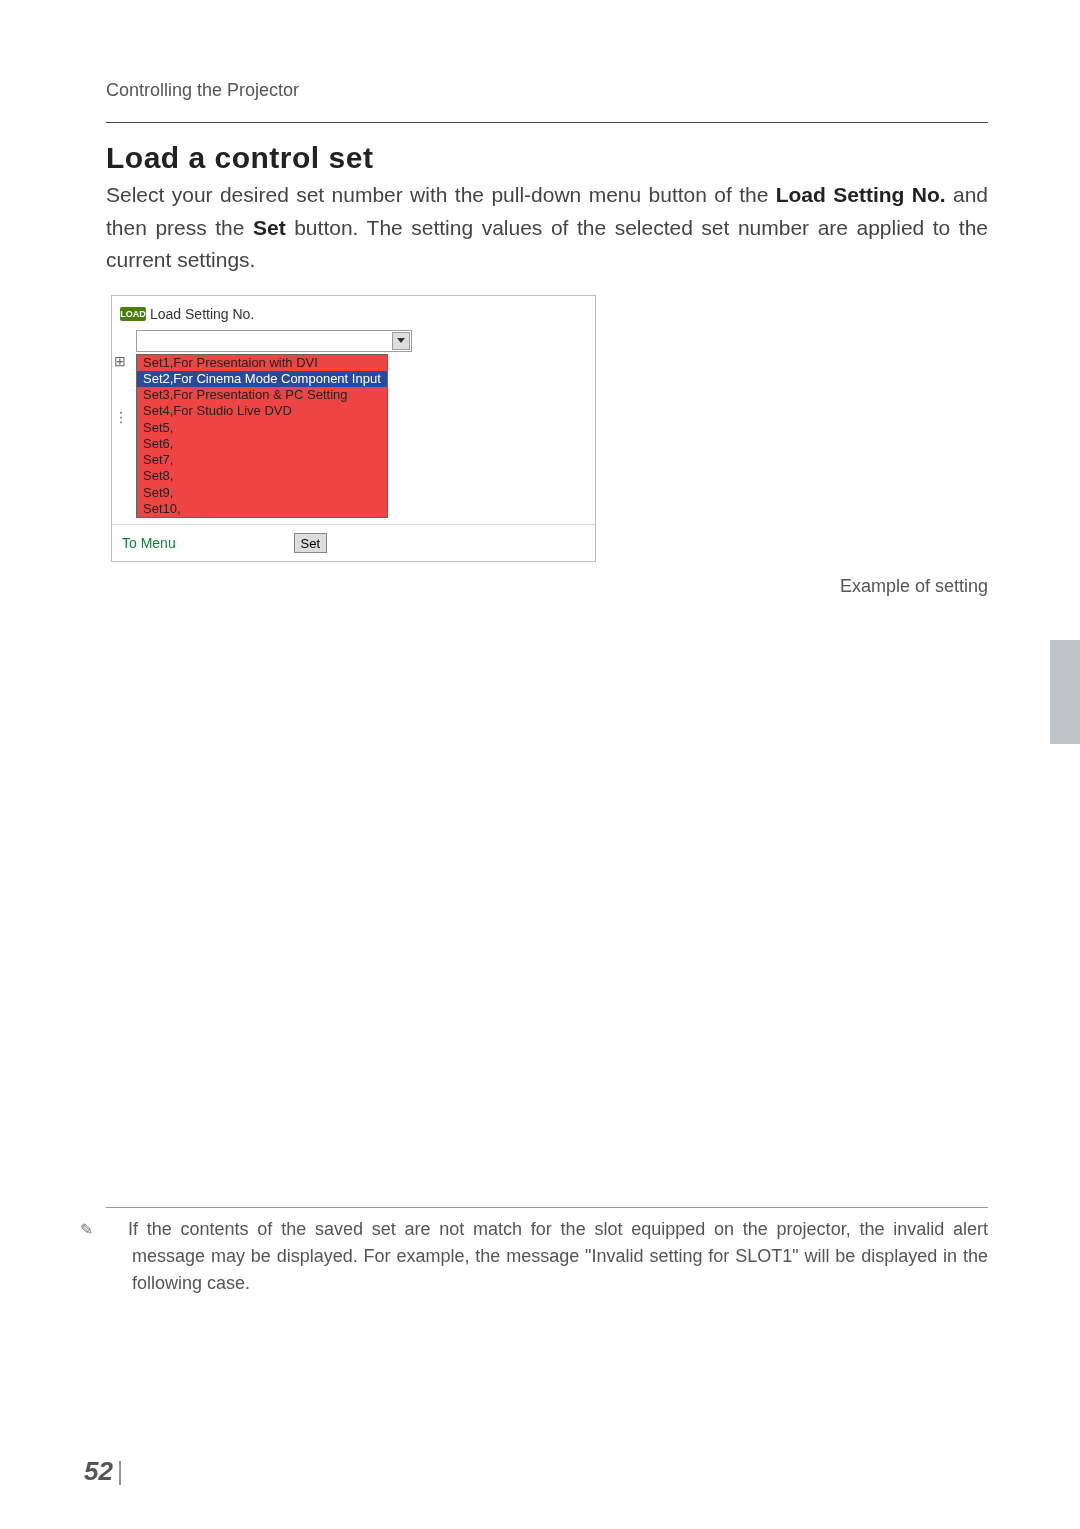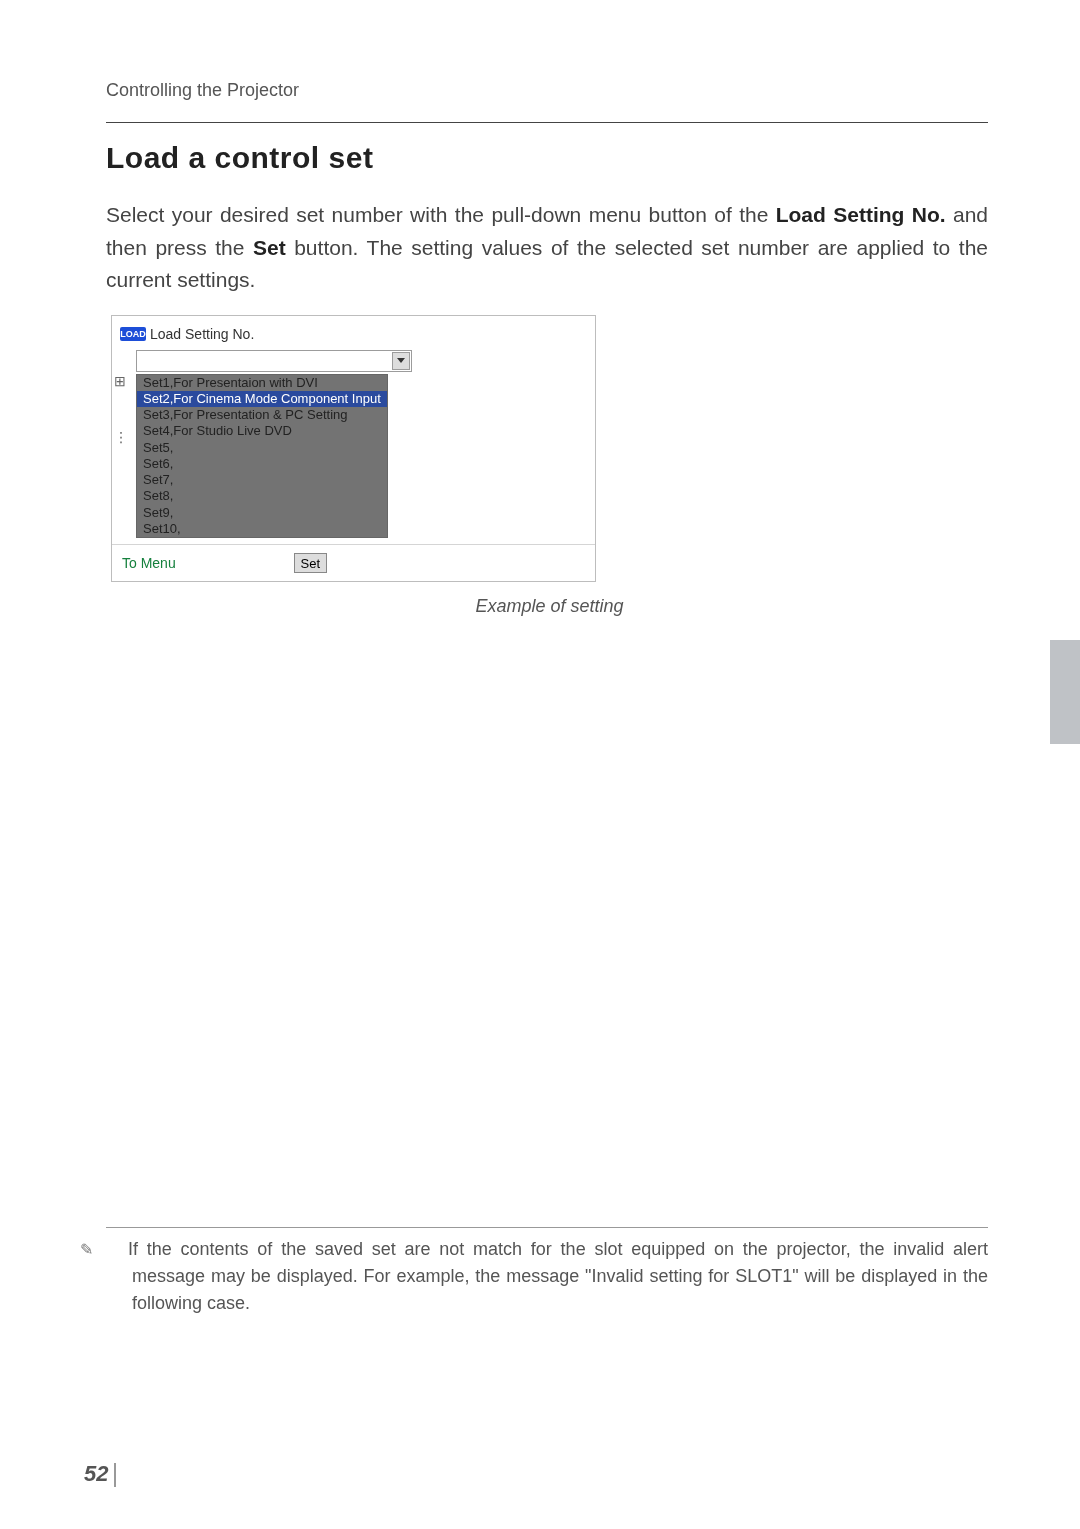--- a/index.html
+++ b/index.html
@@ -1,52 +1,52 @@
 <!DOCTYPE html>
 <html><head>
 <meta charset="utf-8">
 <style>
   * { box-sizing: border-box; margin: 0; padding: 0; }
   html, body { width: 1080px; height: 1529px; background: #fff; font-family: Arial, Helvetica, sans-serif; color: #333; position: relative; }
   .page { padding: 80px 92px 60px 106px; position: relative; height: 100%; }
   .section-name { font-size: 18px; color: #555; margin-bottom: 21px; }
   .hr { border-top: 1.5px solid #444; margin-bottom: 18px; }
-  .h1 { font-size: 30px; font-weight: bold; letter-spacing: 0.5px; margin-bottom: 24px; color: #222; }
+  .h1 { font-size: 30px; font-weight: bold; letter-spacing: 0.5px; margin-bottom: 4px; color: #222; }
   .body { font-size: 21px; line-height: 1.55; color: #444; margin-bottom: 18px; text-align: justify; }
   .body b { font-weight: bold; color: #222; }
   .panel-wrap { margin-left: 5px; margin-bottom: 10px; position: relative; }
   .panel { width: 485px; border: 1px solid #bdbdbd; background: #fff; padding: 3px 0 6px; font-family: Tahoma, Verdana, sans-serif; font-size: 14px; color: #333; }
   .save-row { display: flex; align-items: center; padding: 2px 8px 6px; border-bottom: 1px solid #d5d5d5; }
   .save-icon { width: 18px; height: 16px; position: relative; margin-right: 6px; }
   .save-icon::before { content:""; position:absolute; inset:0; border:1.5px solid #c33; background:#fff; }
   .save-icon::after { content:""; position:absolute; left:4px; top:3px; width:7px; height:6px; background:#c33; }
   .save-title { font-weight: bold; color: #222; font-size: 14px; flex: 0 0 auto; }
   .page-nums { color: #3a63a8; font-size: 13px; margin-left: 60px; letter-spacing: 5px; }
   .load-row { display: flex; align-items: center; padding: 7px 8px 6px; }
-  .load-badge { width: 26px; height: 14px; background:#1d4ed8; color:#fff; font-size:9px; font-weight:bold; display:flex; align-items:center; justify-content:center; border-radius:2px; margin-right:4px; }
+  .load-badge { width: 26px; height: 14px; background:#4d7c0f; color:#fff; font-size:9px; font-weight:bold; display:flex; align-items:center; justify-content:center; border-radius:2px; margin-right:4px; }
   .load-label { font-size: 14px; color:#333; }
   .dropdown-wrap { padding: 2px 8px 2px 24px; position: relative; }
   .dropdown-field { width: 276px; height: 22px; border:1px solid #9c9c9c; position: relative; display:flex; align-items:center; background:#fff; }
   .dropdown-btn { position:absolute; right:1px; top:1px; width:18px; height:18px; background:#ddd; border:1px solid #9c9c9c; display:flex; align-items:center; justify-content:center; }
   .dropdown-btn::after { content:""; width:0;height:0;border-left:4px solid transparent;border-right:4px solid transparent;border-top:5px solid #333; }
-  .dropdown-list { margin-top:2px; width:252px; border:1px solid #666; background:#737373; font-size:13px; line-height:1.25; position:relative; }
+  .dropdown-list { margin-top:2px; width:252px; border:1px solid #666; background:#ef4444; font-size:13px; line-height:1.25; position:relative; }
   .dropdown-list .item { padding: 0 6px; white-space:nowrap; color:#222; }
   .dropdown-list .item.hl { background:#2a4a9e; color:#fff; }
   .side-icons { position:absolute; left:2px; top:25px; display:flex; flex-direction:column; gap:40px; }
   .side-icons span { font-size:14px; color:#666; }
   .bottom-row { display:flex; align-items:center; justify-content:space-between; padding: 8px 10px 2px; border-top:1px solid #d5d5d5; margin-top:4px; }
   .to-menu { color:#15803d; font-size:14px; }
   .set-btn { background:#ddd; border:1px solid #888; font-size:13px; padding:0 6px; height:20px; margin-left:-140px; }
-  .caption { font-size:18px; color:#555; text-align:center; margin-top:14px; width:100%;font-style:italic; }
+  .caption { font-size:18px; color:#555; text-align:right; margin-top:14px; width:100%; }
   .footnote-hr { border-top:1px solid #999; margin-top:610px; margin-bottom:8px; }
   .footnote { font-size:18px; line-height:1.5; color:#555; text-align:justify; }
   .footnote .indent1 { padding-left:26px; text-indent:-26px; }
   .footnote .indent2 { padding-left:110px; text-indent:-78px; margin-top:2px; }
   .pencil { display:inline-block; width:18px; margin-right:4px; font-size:16px; color:#777; }
-  .page-num { position:absolute; left:84px; bottom:42px; font-size:22px; font-style:italic; font-weight:bold; color:#555; }
+  .page-num { position:absolute; left:84px; bottom:42px; font-size:26px; font-style:italic; font-weight:bold; color:#555; }
   .page-num-bar { display:inline-block; width:2px; height:24px; background:#999; vertical-align:middle; margin-left:6px; }
   .side-tab { position:absolute; right:0; top:640px; width:30px; height:104px; background:#bfc2c6; }
 </style>
 </head>
 <body>
 
 <div class="page">
   <div class="section-name">Controlling the Projector</div>
   <div class="hr"></div>
 

